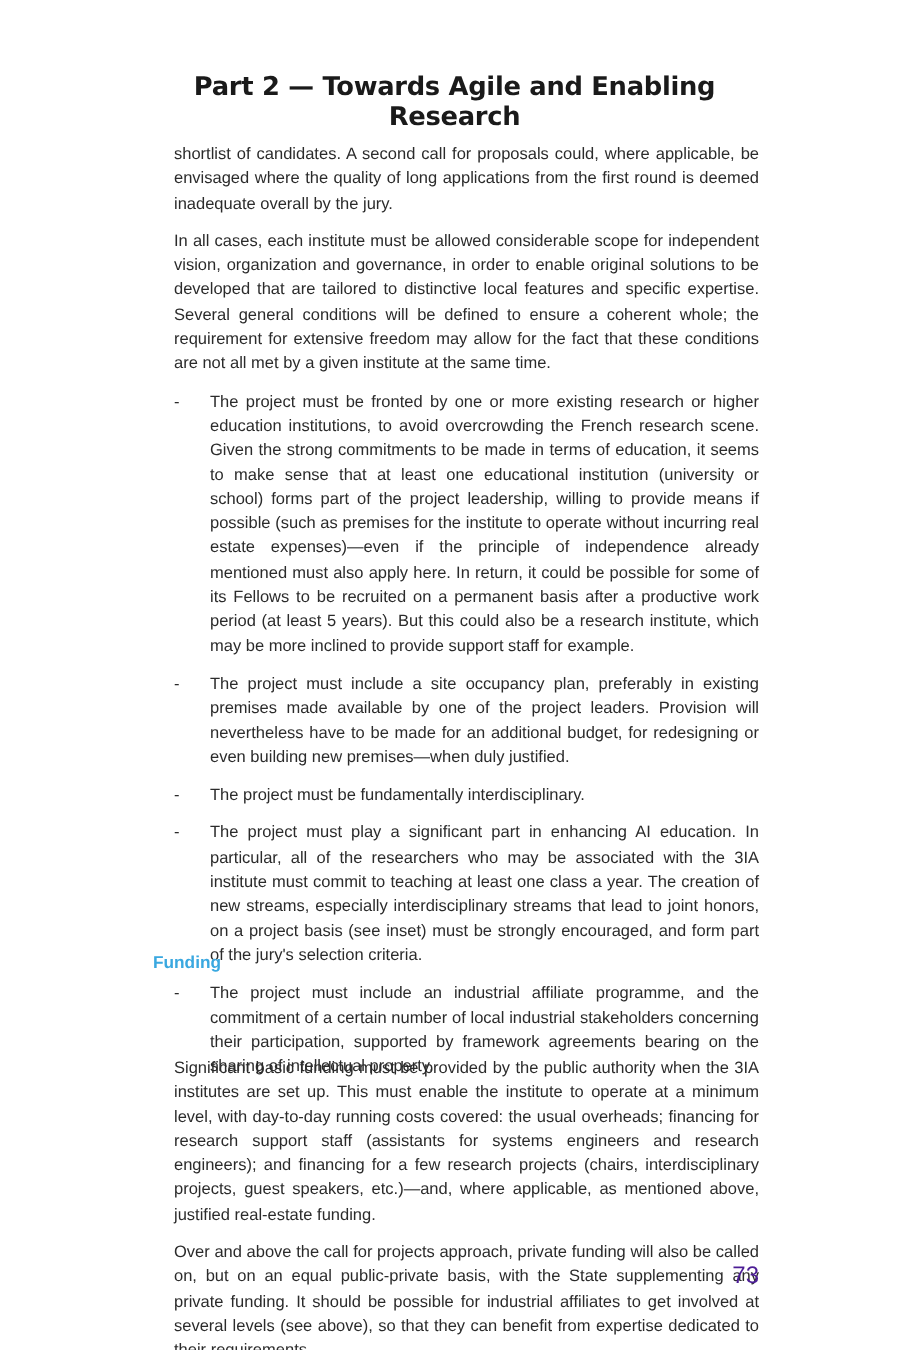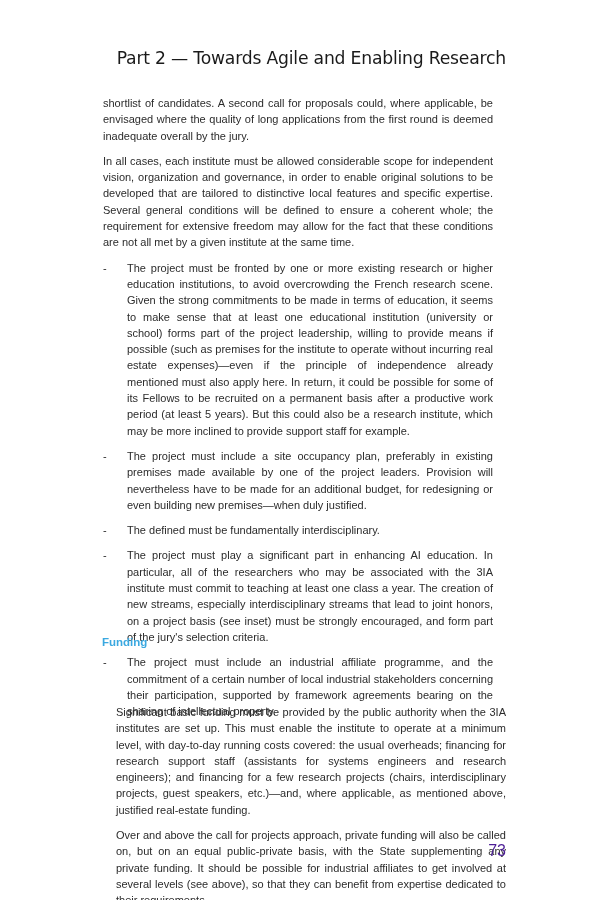--- a/index.html
+++ b/index.html
@@ -1,40 +1,40 @@
 <!DOCTYPE html>
 <html><head>
 <meta charset="utf-8">
 <style>
   html, body { margin:0; padding:0; }
   body { width:600px; height:900px; background:#ffffff; position:relative; overflow:hidden;
          font-family:"Liberation Sans", sans-serif; color:#2b2b2b; }
-  .header { position:absolute; left:100px; right:94px; top:48px; text-align:right;
-            font-family:"DejaVu Sans", sans-serif; font-weight:normal; font-size:17.2px; color:#1a1a1a; letter-spacing:-0.2px; }
-  .body { position:absolute; left:103px; width:390px; top:95px; font-size:11px; line-height:16.3px; }
+  .header { position:absolute; left:100px; right:94px; top:48px; text-align:center;
+            font-family:"DejaVu Sans", sans-serif; font-weight:bold; font-size:17.2px; color:#1a1a1a; letter-spacing:-0.2px; }
+  .body { position:absolute; left:116px; width:390px; top:95px; font-size:11px; line-height:16.3px; }
   p { margin:0 0 9px 0; text-align:justify; }
   ul { list-style:none; margin:0; padding:0; }
   li { position:relative; padding-left:24px; margin:0 0 9px 0; text-align:justify; }
   li .dash { position:absolute; left:0; top:0; }
   .section-label { position:absolute; left:56px; top:636px; font-size:11.5px; font-weight:bold; color:#3aa8e0;margin-left:46px; }
   .funding { position:absolute; left:116px; width:390px; top:668px; font-size:11px; line-height:16.3px;margin-top:36px; }
   .page-num { position:absolute; right:94px; top:842px; font-size:16px; color:#4c1d95; }
 </style>
 </head>
 <body>
 
 <div class="header">Part 2 — Towards Agile and Enabling Research</div>
 
 <div class="body">
   <p>shortlist of candidates. A second call for proposals could, where applicable, be envisaged where the quality of long applications from the first round is deemed inadequate overall by the jury.</p>
   <p>In all cases, each institute must be allowed considerable scope for independent vision, organization and governance, in order to enable original solutions to be developed that are tailored to distinctive local features and specific expertise. Several general conditions will be defined to ensure a coherent whole; the requirement for extensive freedom may allow for the fact that these conditions are not all met by a given institute at the same time.</p>
   <ul>
     <li><span class="dash">-</span><span>The project must be fronted by one or more existing research or higher education institutions, to avoid overcrowding the French research scene. Given the strong commitments to be made in terms of education, it seems to make sense that at least one educational institution (university or school) forms part of the project leadership, willing to provide means if possible (such as premises for the institute to operate without incurring real estate expenses)—even if the principle of independence already mentioned must also apply here. In return, it could be possible for some of its Fellows to be recruited on a permanent basis after a productive work period (at least 5 years). But this could also be a research institute, which may be more inclined to provide support staff for example.</span></li>
     <li><span class="dash">-</span><span>The project must include a site occupancy plan, preferably in existing premises made available by one of the project leaders. Provision will nevertheless have to be made for an additional budget, for redesigning or even building new premises—when duly justified.</span></li>
-    <li><span class="dash">-</span><span>The defined must be fundamentally interdisciplinary.</span></li>
+    <li><span class="dash">-</span><span>The project must be fundamentally interdisciplinary.</span></li>
     <li><span class="dash">-</span><span>The project must play a significant part in enhancing AI education. In particular, all of the researchers who may be associated with the 3IA institute must commit to teaching at least one class a year. The creation of new streams, especially interdisciplinary streams that lead to joint honors, on a project basis (see inset) must be strongly encouraged, and form part of the jury's selection criteria.</span></li>
     <li><span class="dash">-</span><span>The project must include an industrial affiliate programme, and the commitment of a certain number of local industrial stakeholders concerning their participation, supported by framework agreements bearing on the sharing of intellectual property.</span></li>
   </ul>
 </div>
 
 <div class="section-label">Funding</div>
 
 <div class="funding">
   <p>Significant basic funding must be provided by the public authority when the 3IA institutes are set up. This must enable the institute to operate at a minimum level, with day-to-day running costs covered: the usual overheads; financing for research support staff (assistants for systems engineers and research engineers); and financing for a few research projects (chairs, interdisciplinary projects, guest speakers, etc.)—and, where applicable, as mentioned above, justified real-estate funding.</p>
   <p>Over and above the call for projects approach, private funding will also be called on, but on an equal public-private basis, with the State supplementing any private funding. It should be possible for industrial affiliates to get involved at several levels (see above), so that they can benefit from expertise dedicated to their requirements.</p>

